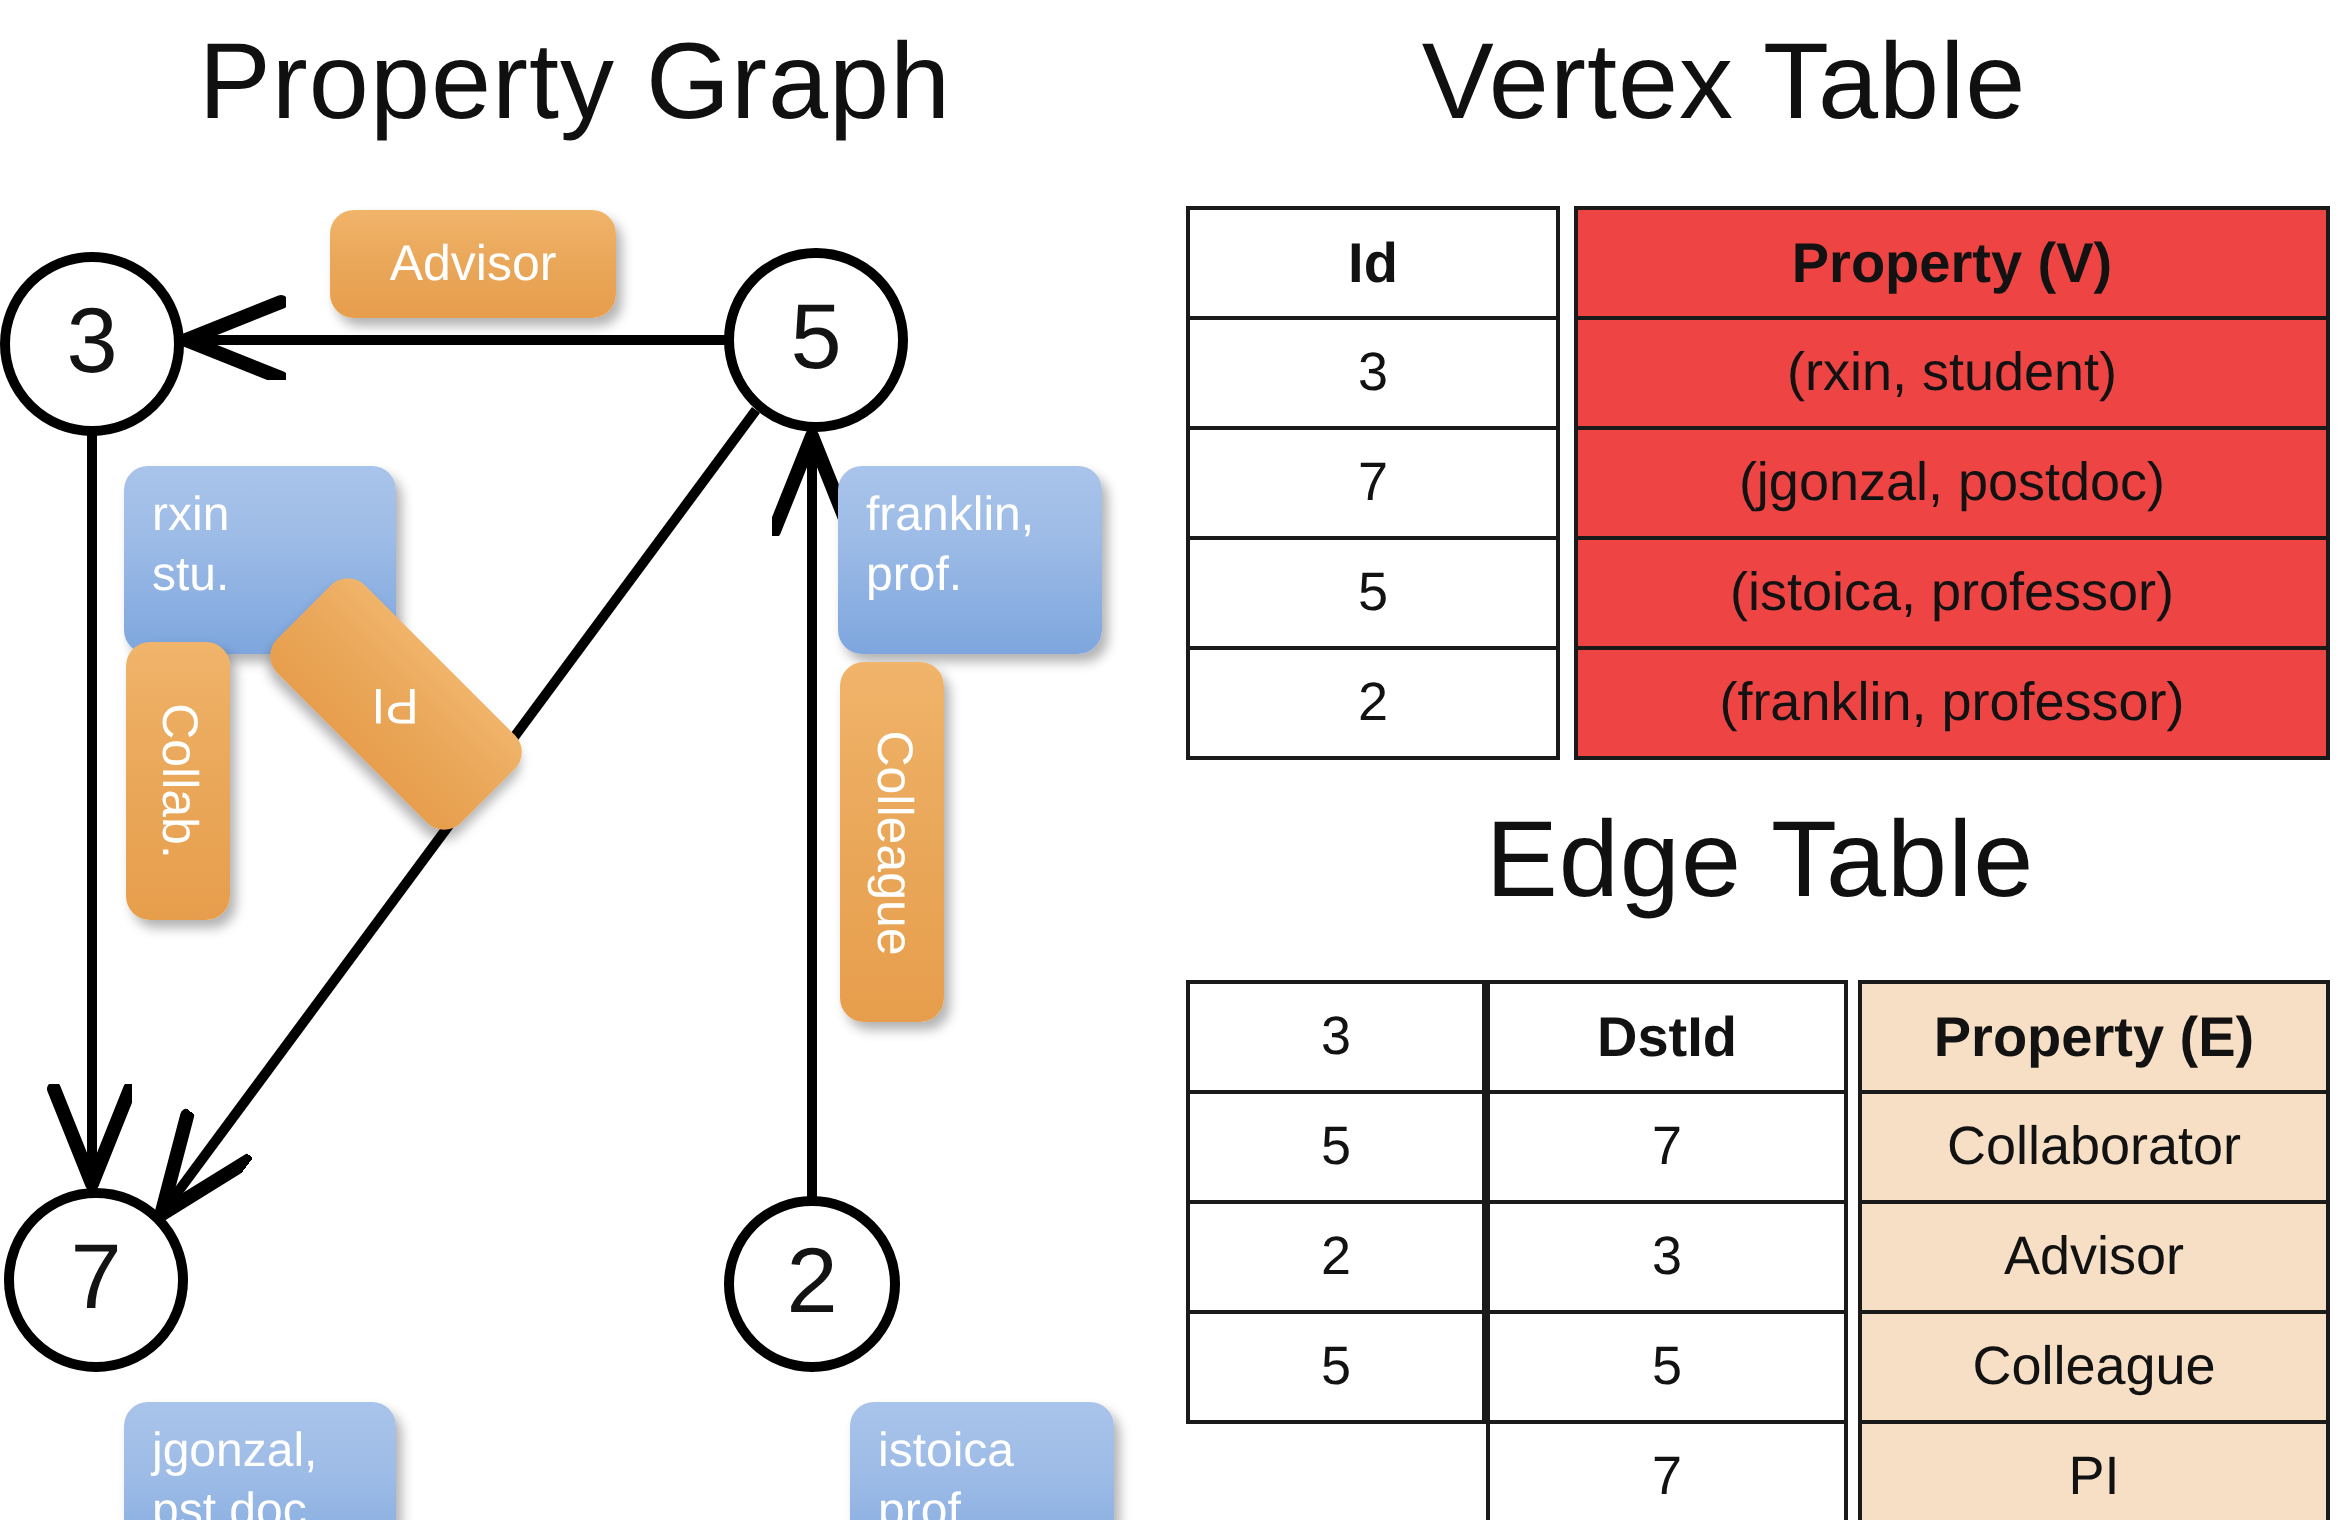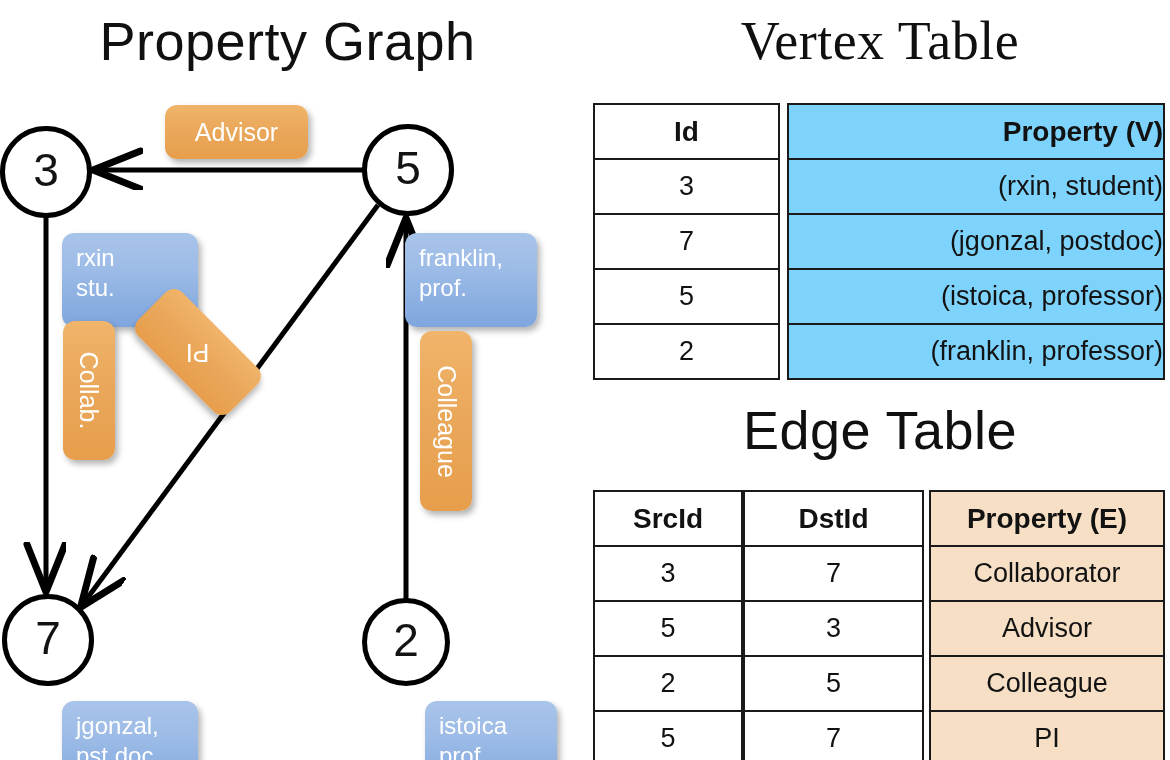--- a/index.html
+++ b/index.html
@@ -14,21 +14,21 @@
   .title{
     position:absolute;
     font-family:"Liberation Sans","DejaVu Sans",sans-serif;
     font-weight:300;
     color:#101010;
     letter-spacing:0.5px;
     white-space:nowrap;
     text-align:center;
   }
   #title-property-graph{left:0;top:9px;width:575px;font-size:54px;line-height:64px;}
-  #title-vertex-table{left:590px;top:9px;width:580px;font-size:54px;line-height:64px;font-family:Liberation Serif, serif;}
+  #title-vertex-table{left:572px;top:9px;width:580px;font-size:54px;line-height:64px;}
   #title-edge-table{left:590px;top:398px;width:580px;font-size:54px;line-height:64px;}
 
   
   #graph-panel{position:absolute;left:0;top:0;width:585px;height:760px;}
   #graph-edges{position:absolute;left:0;top:0;width:585px;height:760px;}
 
   .node{
     position:absolute;border:5px solid #000;border-radius:50%;
     background:#fff;box-sizing:border-box;
     display:flex;align-items:center;justify-content:center;
@@ -65,21 +65,21 @@
   .tbl{position:absolute;border-collapse:collapse;table-layout:fixed;}
   .tbl td{
     border:2px solid #1a1a1a;
     font-family:"Liberation Sans","DejaVu Sans",sans-serif;
     font-weight:300;font-size:27px;color:#121212;
     text-align:center;vertical-align:middle;
     padding:0;box-sizing:border-box;
   }
   .tbl td.hdr{font-weight:700;font-size:28px;margin-left:48px;}
   .tbl.vcol td{background:#ffffff;}
-  .tbl.vprop td{background:#7dd3fc;text-align:right;}
+  .tbl.vprop td{background:#ef4444;}
   .tbl.eprop td{background:#f6dfc5;}
 
   
   #vertex-id-table{left:593px;top:103px;width:187px;}
   #vertex-id-table td{height:55px;}
   #vertex-prop-table{left:787px;top:103px;width:378px;}
   #vertex-prop-table td{height:55px;}
 
   
   #edge-src-table{left:593px;top:490px;width:150px;}
@@ -113,21 +113,21 @@
 
       <line x1="378" y1="205" x2="83" y2="604" stroke="#000" stroke-width="5" marker-end="url(#ah)"></line>
 
       <line x1="406" y1="600" x2="406" y2="222" stroke="#000" stroke-width="5" marker-end="url(#ah)"></line>
     </svg>
 
     <div class="pbox" style="left:62px;top:185px;width:136px;height:94px;">
       <div>rxin</div>
       <div>stu.</div>
     </div>
-    <div class="pbox" style="left:405px;top:185px;width:132px;height:94px;">
+    <div class="pbox" style="left:419px;top:185px;width:132px;height:94px;">
       <div>franklin,</div>
       <div>prof.</div>
     </div>
     <div class="pbox" style="left:62px;top:653px;width:136px;height:94px;">
       <div>jgonzal,</div>
       <div>pst.doc.</div>
     </div>
     <div class="pbox" style="left:425px;top:653px;width:132px;height:94px;">
       <div>istoica</div>
       <div>prof.</div>
@@ -198,23 +198,20 @@
           <td>(istoica, professor)</td>
         </tr>
     <tr>
           <td>(franklin, professor)</td>
         </tr>
   </tbody>
     </table>
 
   <table class="tbl vcol" id="edge-src-table">
     <tbody>
-        <tr>
-      <td class="hdr">SrcId</td>
-    </tr>
     <tr>
           <td>3</td>
         </tr>
     <tr>
           <td>5</td>
         </tr>
     <tr>
           <td>2</td>
         </tr>
     <tr>

